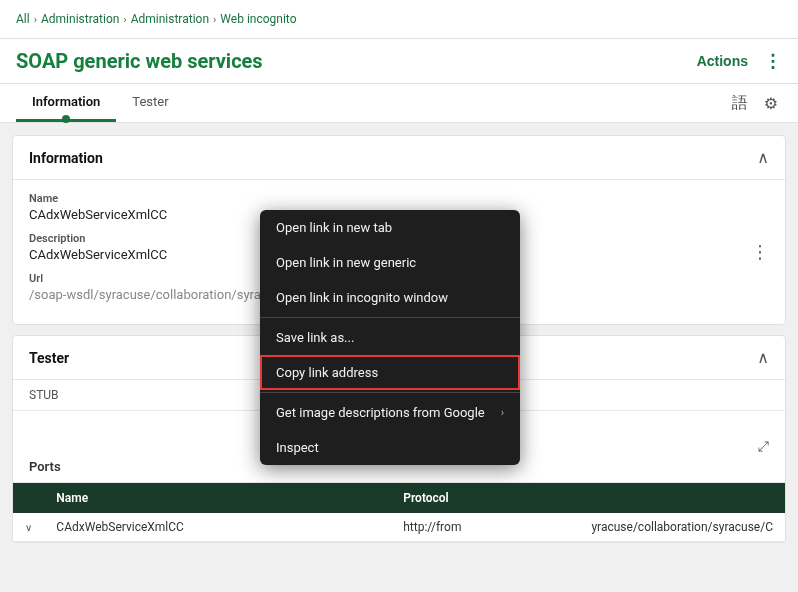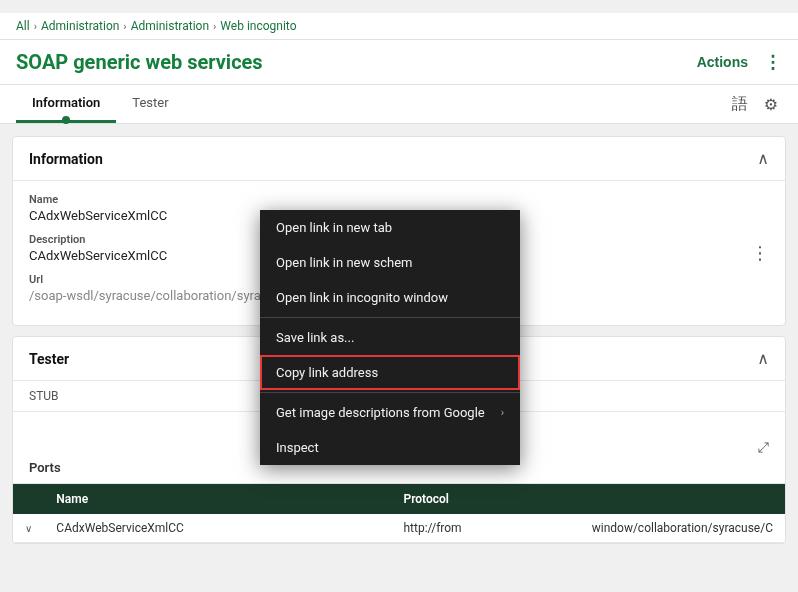--- a/index.html
+++ b/index.html
@@ -1,26 +1,25 @@
 <!DOCTYPE html>
 <html><head>
   <meta charset="utf-8">
   <style>
     * { box-sizing: border-box; margin: 0; padding: 0; }
     body { font-family: -apple-system, BlinkMacSystemFont, 'Segoe UI', Roboto, sans-serif; font-size: 13px; background: #f0f0f0; color: #333; }
 
     .breadcrumb {
       background: #fff;
-      padding: 6px 16px;
+      padding: 12px 16px;
       display: flex;
       align-items: center;
       gap: 4px;
       font-size: 12px;
       border-bottom: 1px solid #e0e0e0;
-      margin-top: 13px;
     }
     .breadcrumb-link { color: #1a7340; text-decoration: none; }
     .breadcrumb-sep { color: #666; font-size: 11px; }
 
     .page-header {
       background: #fff;
       padding: 10px 16px;
       display: flex;
       align-items: center;
       justify-content: space-between;
@@ -150,21 +149,21 @@
       border-bottom: 1px solid #e8e8e8;
       color: #333;
     }
     .chevron { font-size: 10px; color: #555; }
     .context-menu {
       position: absolute;
       top: 210px;
       left: 260px;
       background: #1e1e1e;
       color: #fff;
-      border-radius: 0;
+      border-radius: 6px;
       min-width: 260px;
       box-shadow: 0 4px 20px rgba(0,0,0,0.5);
       z-index: 200;
       overflow: hidden;
     }
     .context-menu-item {
       padding: 10px 16px;
       font-size: 13px;
       cursor: pointer;
       display: flex;
@@ -262,35 +261,35 @@
             <th>Name</th>
             <th>Protocol</th>
             <th style="width:200px;"></th>
           </tr>
         </thead>
         <tbody>
           <tr>
             <td><span class="chevron">∨</span></td>
             <td>CAdxWebServiceXmlCC</td>
             <td>http://from</td>
-            <td>window/collaboration/syracuse/C</td>
+            <td>yracuse/collaboration/syracuse/C</td>
           </tr>
         </tbody>
       </table>
     </div>
   </div>
 
 </div>
 
 <div class="context-menu">
   <div class="context-menu-item">
     <span>Open link in new tab</span>
   </div>
   <div class="context-menu-item">
-    <span>Open link in new schem</span>
+    <span>Open link in new generic</span>
   </div>
   <div class="context-menu-item">
     <span>Open link in incognito window</span>
   </div>
   <div class="context-menu-sep"></div>
   <div class="context-menu-item">
     <span>Save link as...</span>
   </div>
   <div class="context-menu-item highlighted">
     <span>Copy link address</span>

